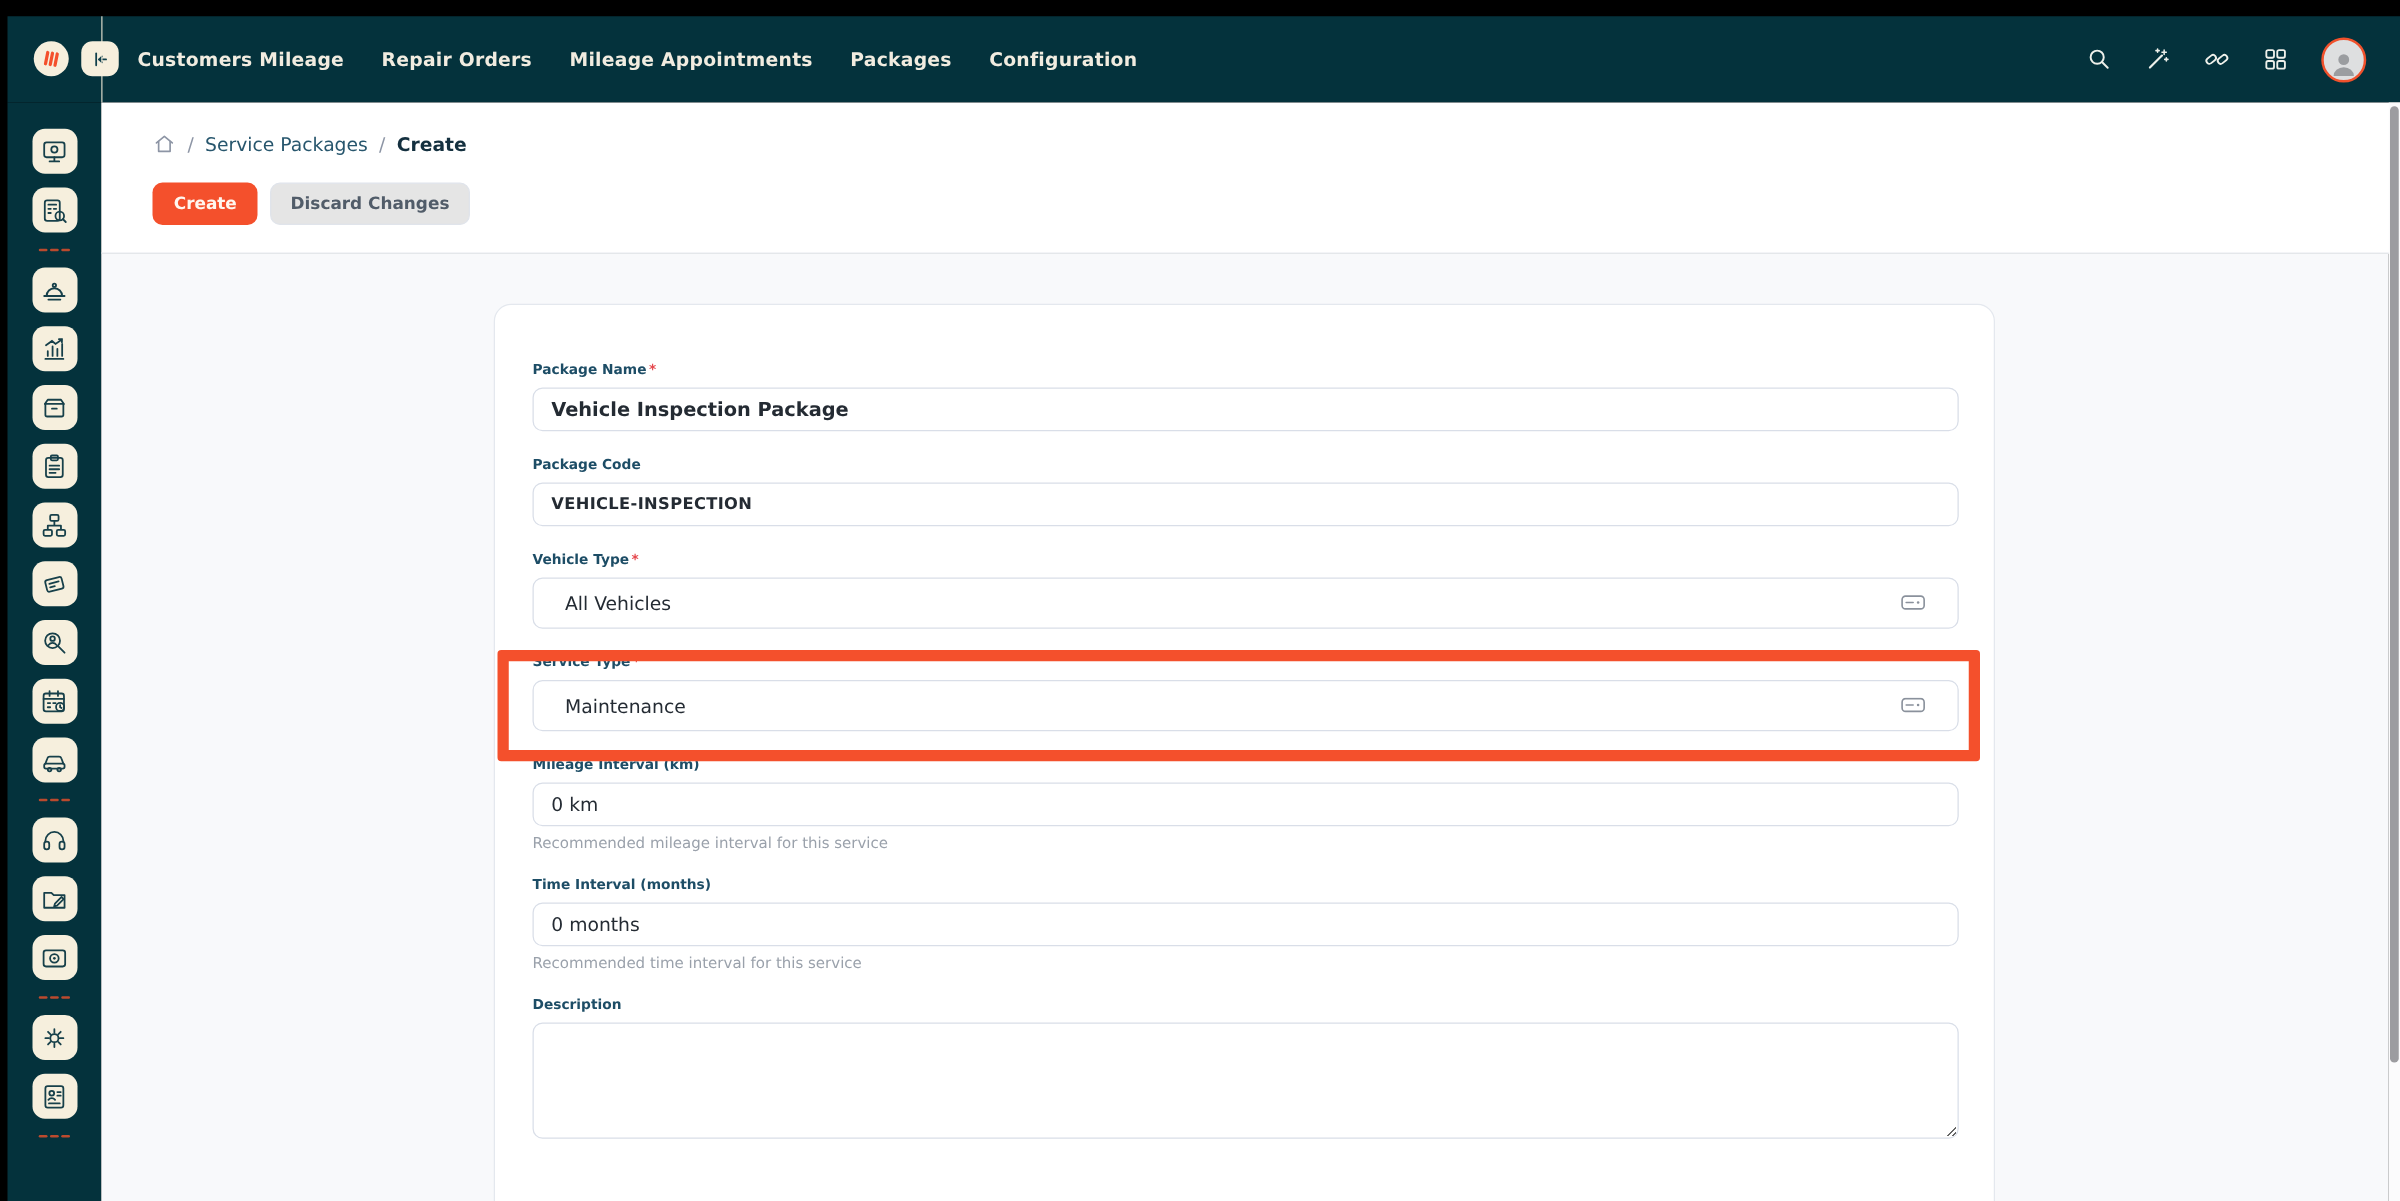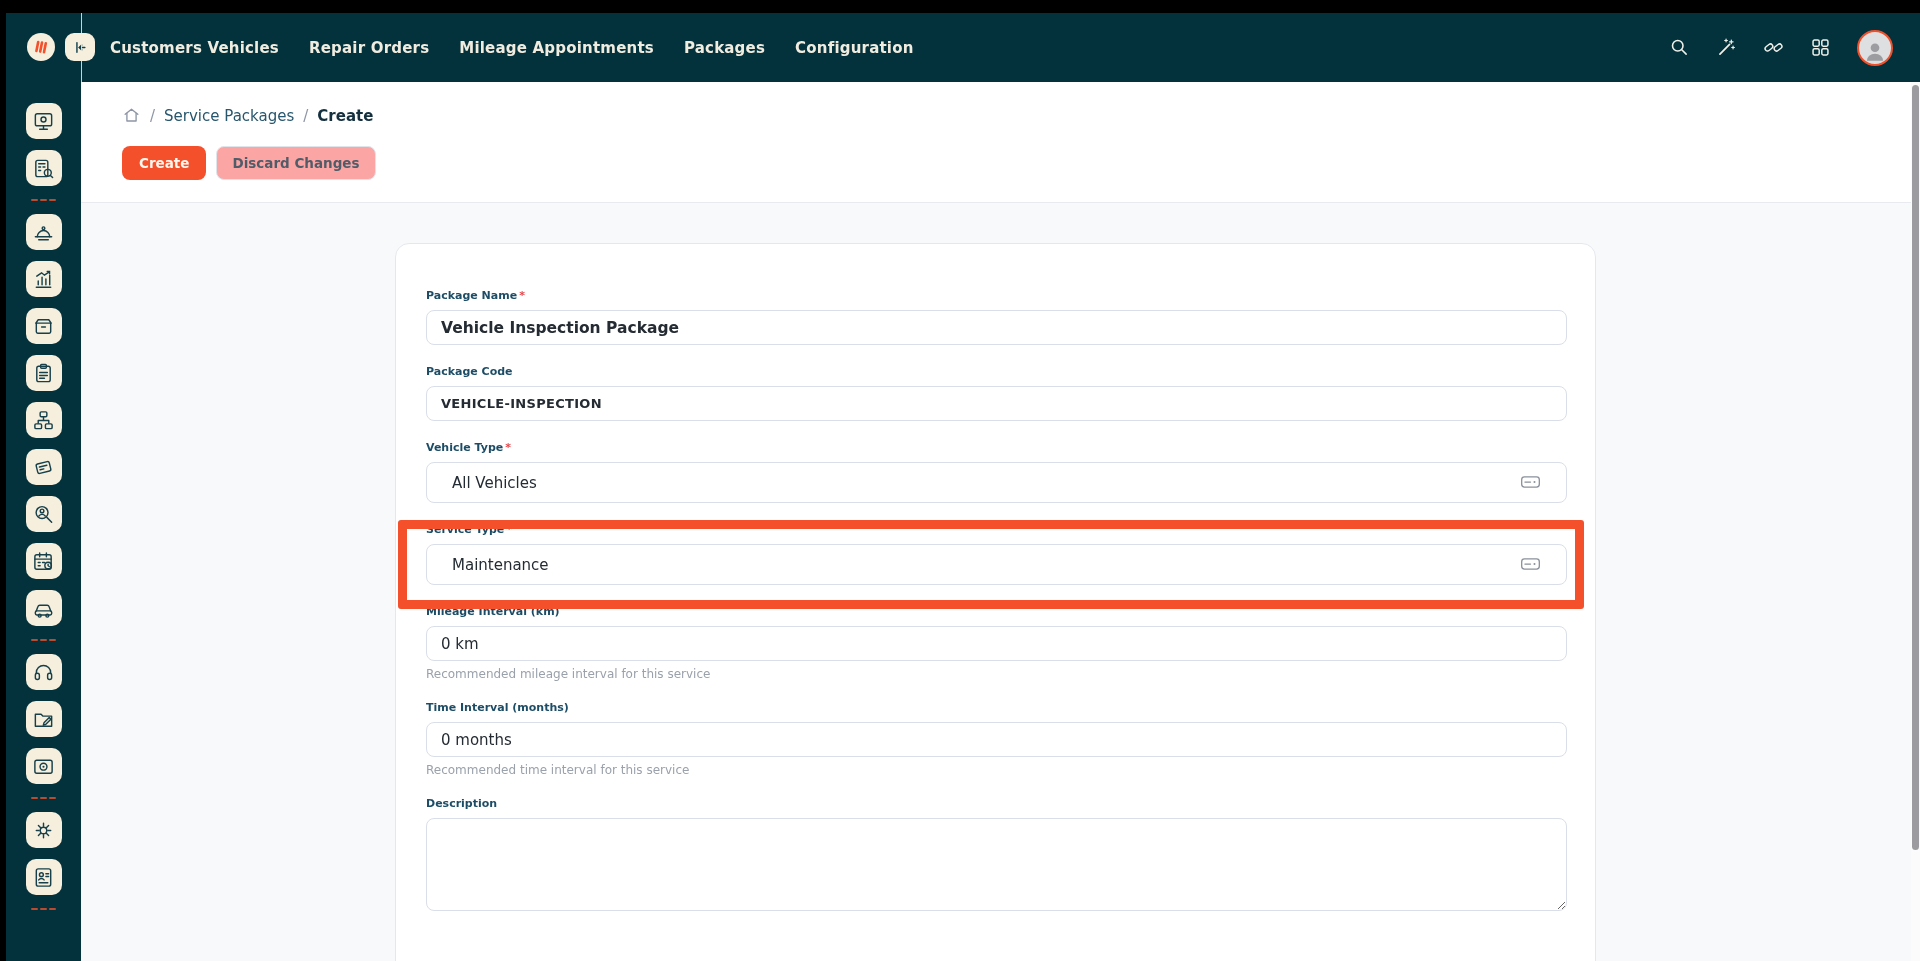--- a/index.html
+++ b/index.html
@@ -31,21 +31,21 @@
 
   
   .header{position:absolute;left:81px;top:82px;width:1839px;height:121px;background:#fff;border-bottom:1px solid var(--c-divider);}
   .breadcrumb{position:absolute;left:41px;top:24px;display:flex;align-items:center;gap:9px;font-size:15px;}
   .bc-home{width:19px;height:19px;color:#8d95a5;cursor:pointer;}
   .bc-sep{color:#8d95a5;font-weight:500;}
   .bc-link{color:#27566d;font-weight:500;cursor:pointer;}
   .bc-current{color:#14303f;font-weight:700;}
   .actions{position:absolute;left:41px;top:64px;display:flex;gap:10px;}
   .btn-create{background:var(--c-accent);color:#fff6ee;border:none;border-radius:8px;padding:8px 17px;font-size:13.5px;font-weight:700;cursor:pointer;}
-  .btn-discard{background:#fca5a5;color:#515c69;border:1px solid #e0e4eb;border-radius:8px;padding:8px 15px;font-size:13.5px;font-weight:600;cursor:pointer;}
+  .btn-discard{background:#e5e5e5;color:#515c69;border:1px solid #e0e4eb;border-radius:8px;padding:8px 15px;font-size:13.5px;font-weight:600;cursor:pointer;}
 
   
   .main{position:absolute;left:81px;top:203px;width:1830px;height:758px;background:var(--c-page);overflow:hidden;}
   .card{position:absolute;left:314px;top:40px;width:1201px;height:900px;background:#fff;border:1px solid #e4e8ee;border-radius:14px;padding:45px 28px 0 30px;}
   .highlight-box{position:absolute;left:2px;top:276px;width:1186px;height:89px;border:9px solid var(--c-accent);border-radius:3px;z-index:6;pointer-events:none;}
   .field{margin-bottom:20px;position:relative;z-index:2;}
   .f-label{font-size:11px;font-weight:600;color:var(--c-label);margin-bottom:8px;display:flex;}
   .req{color:#e5484d;margin-left:2px;}
   .f-input{width:100%;height:35px;border:1px solid var(--c-border);border-radius:8px;padding:0 14px;font-size:15px;font-weight:500;color:var(--c-input);background:#fff;outline:none;}
   .f-input.bold{font-weight:700;font-size:15.5px;}
@@ -203,21 +203,21 @@
         <use href="#sym-logo"></use>
       </svg>
     </div>
   <div class="collapse">
       <svg width="19" height="19" viewBox="0 0 24 24">
         <use href="#sym-collapse"></use>
       </svg>
     </div>
   <div class="vline"></div>
   <div class="nav">
-    <span class="nav-item">Customers Vehicles</span>
+    <span class="nav-item">Customers Mileage</span>
     <span class="nav-item">Repair Orders</span>
     <span class="nav-item">Mileage Appointments</span>
     <span class="nav-item">Packages</span>
     <span class="nav-item">Configuration</span>
   </div>
   <div class="tb-right">
     <svg class="tb-icon" viewBox="0 0 24 24">
         <use href="#sym-search"></use>
       </svg>
     <svg class="tb-icon" viewBox="0 0 24 24">

